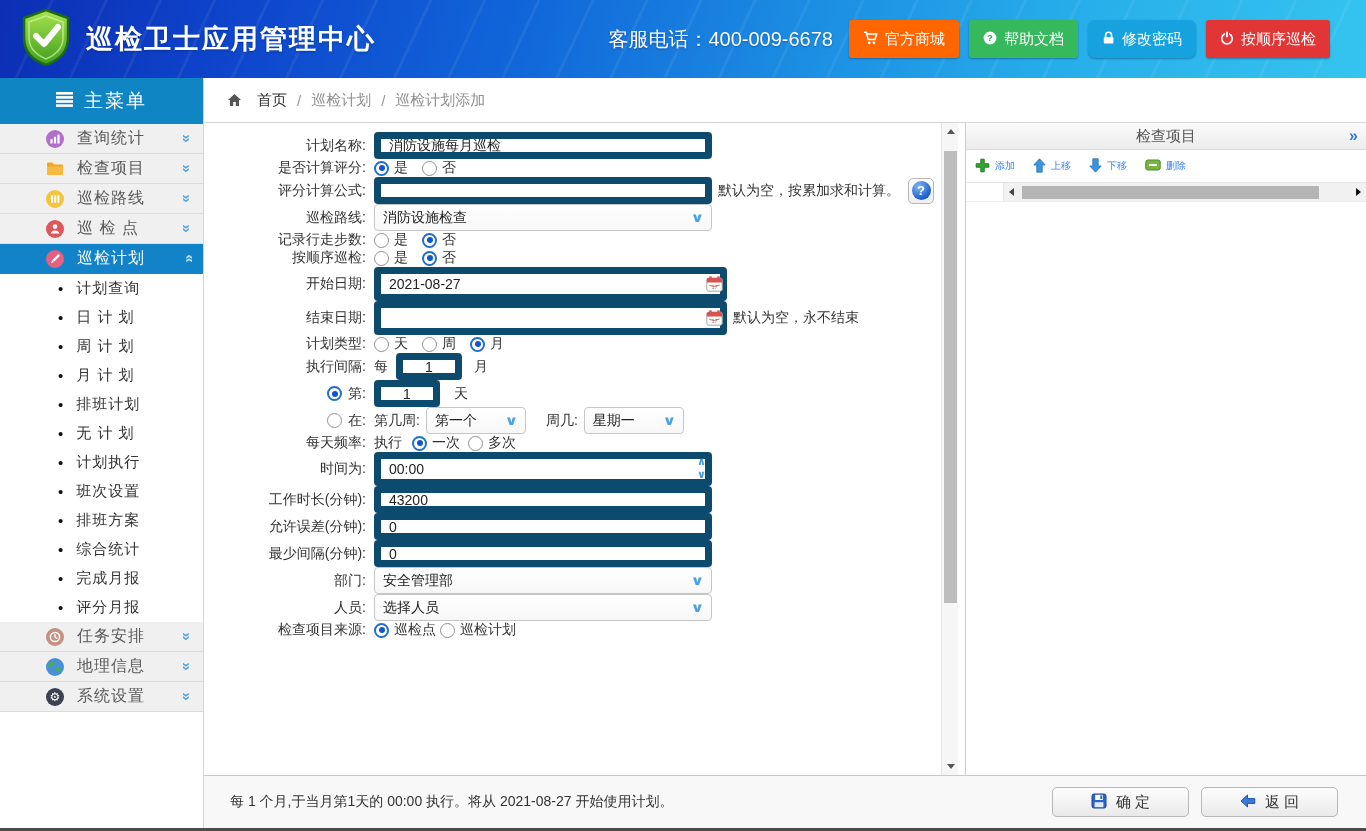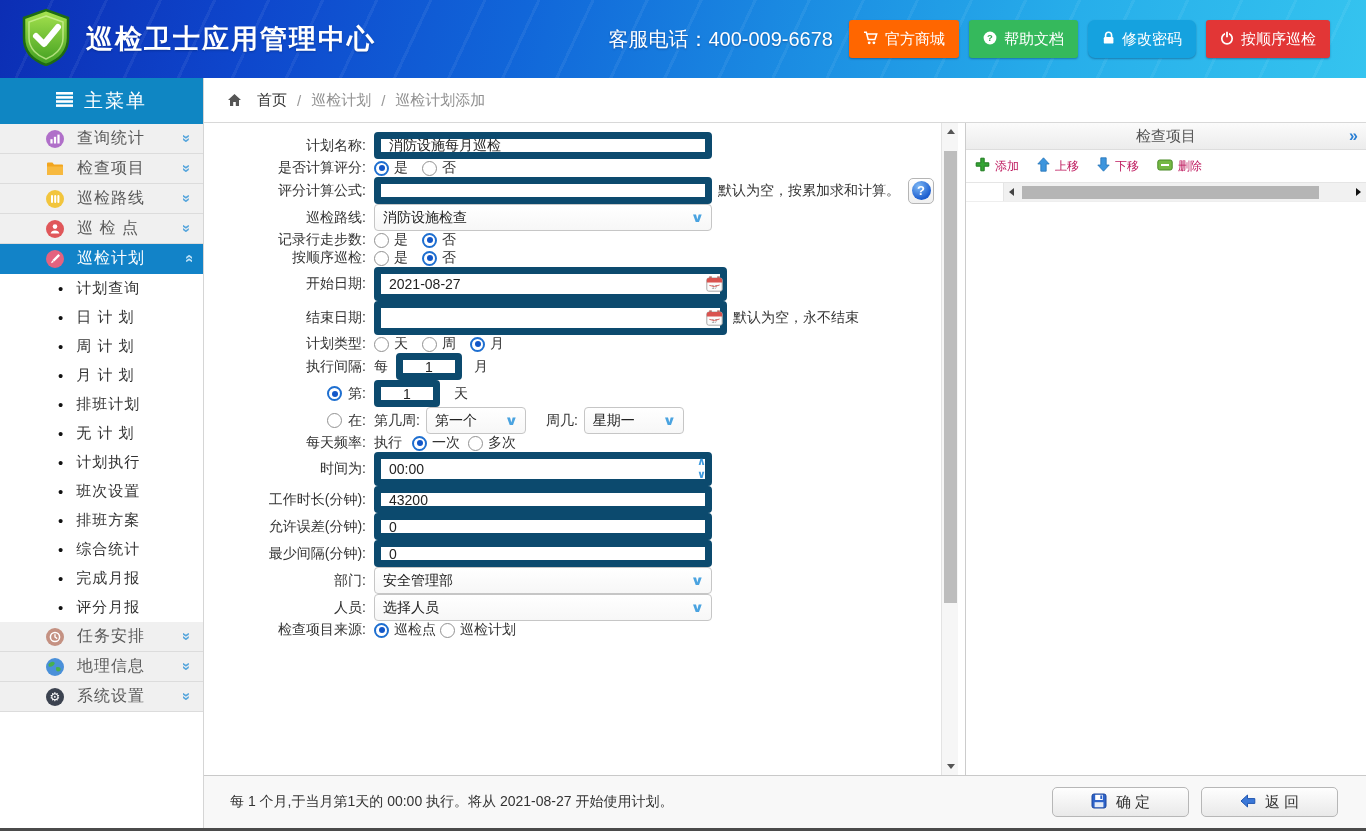--- a/index.html
+++ b/index.html
@@ -64,21 +64,21 @@
   .tri-up { width:0; height:0; border-left:4px solid transparent; border-right:4px solid transparent; border-bottom:5px solid #555; }
   .tri-dn { width:0; height:0; border-left:4px solid transparent; border-right:4px solid transparent; border-top:5px solid #555; }
   .vthumb { position:absolute; left:2px; top:28px; width:13px; height:452px; background:#bdbdbd; cursor:pointer; }
 
   
   .right-panel { position:absolute; left:965px; top:123px; right:0; height:652px; background:#fff; border-left:1px solid #ccc; overflow:hidden; }
   .rp-header { height:27px; background:linear-gradient(#fbfbfb,#ececec); border-bottom:1px solid #ddd; display:flex; align-items:center; position:relative; }
   .rp-title { width:100%; text-align:center; color:#555; font-size:15px; }
   .rp-collapse { position:absolute; right:8px; color:#2a7fd4; font-size:16px; font-weight:bold; cursor:pointer; }
   .rp-toolbar { height:33px; display:flex; align-items:center; padding-left:9px; gap:18px; border-bottom:1px solid #e5e5e5; }
-  .tbtn { display:flex; align-items:center; gap:5px; font-size:12px; color:#be185d; cursor:pointer; }
+  .tbtn { display:flex; align-items:center; gap:5px; font-size:10px; color:#3b82f6; cursor:pointer; }
   .rp-thead { display:flex; height:28px; border-top:1px solid #ddd; border-bottom:1px solid #ddd; margin-top:6px; background:linear-gradient(#f9f9f9,#ededed); }
   .th { display:flex; align-items:center; justify-content:center; font-size:14px; color:#444; border-right:1px solid #ddd; }
   .th:nth-child(1){ width:38px; } .th:nth-child(2){ width:138px; } .th:nth-child(3){ width:87px; } .th:nth-child(4){ width:90px; } .th:nth-child(5){ flex:1; border-right:none; }
   .rp-hscroll { display:flex; height:19px; align-items:stretch; border-bottom:1px solid #eee; }
   .hs-spacer { width:38px; background:#fff; border-right:1px solid #e5e5e5; }
   .hs-track { flex:1; background:#f1f1f1; display:flex; align-items:center; position:relative; }
   .hs-left { width:0; height:0; border-top:4px solid transparent; border-bottom:4px solid transparent; border-right:5px solid #444; margin-left:5px; cursor:pointer; }
   .hs-right { width:0; height:0; border-top:4px solid transparent; border-bottom:4px solid transparent; border-left:5px solid #111; position:absolute; right:5px; cursor:pointer; }
   .hs-thumb { height:13px; background:#b5b5b5; width:82%; margin-left:8px; cursor:pointer; }
 

